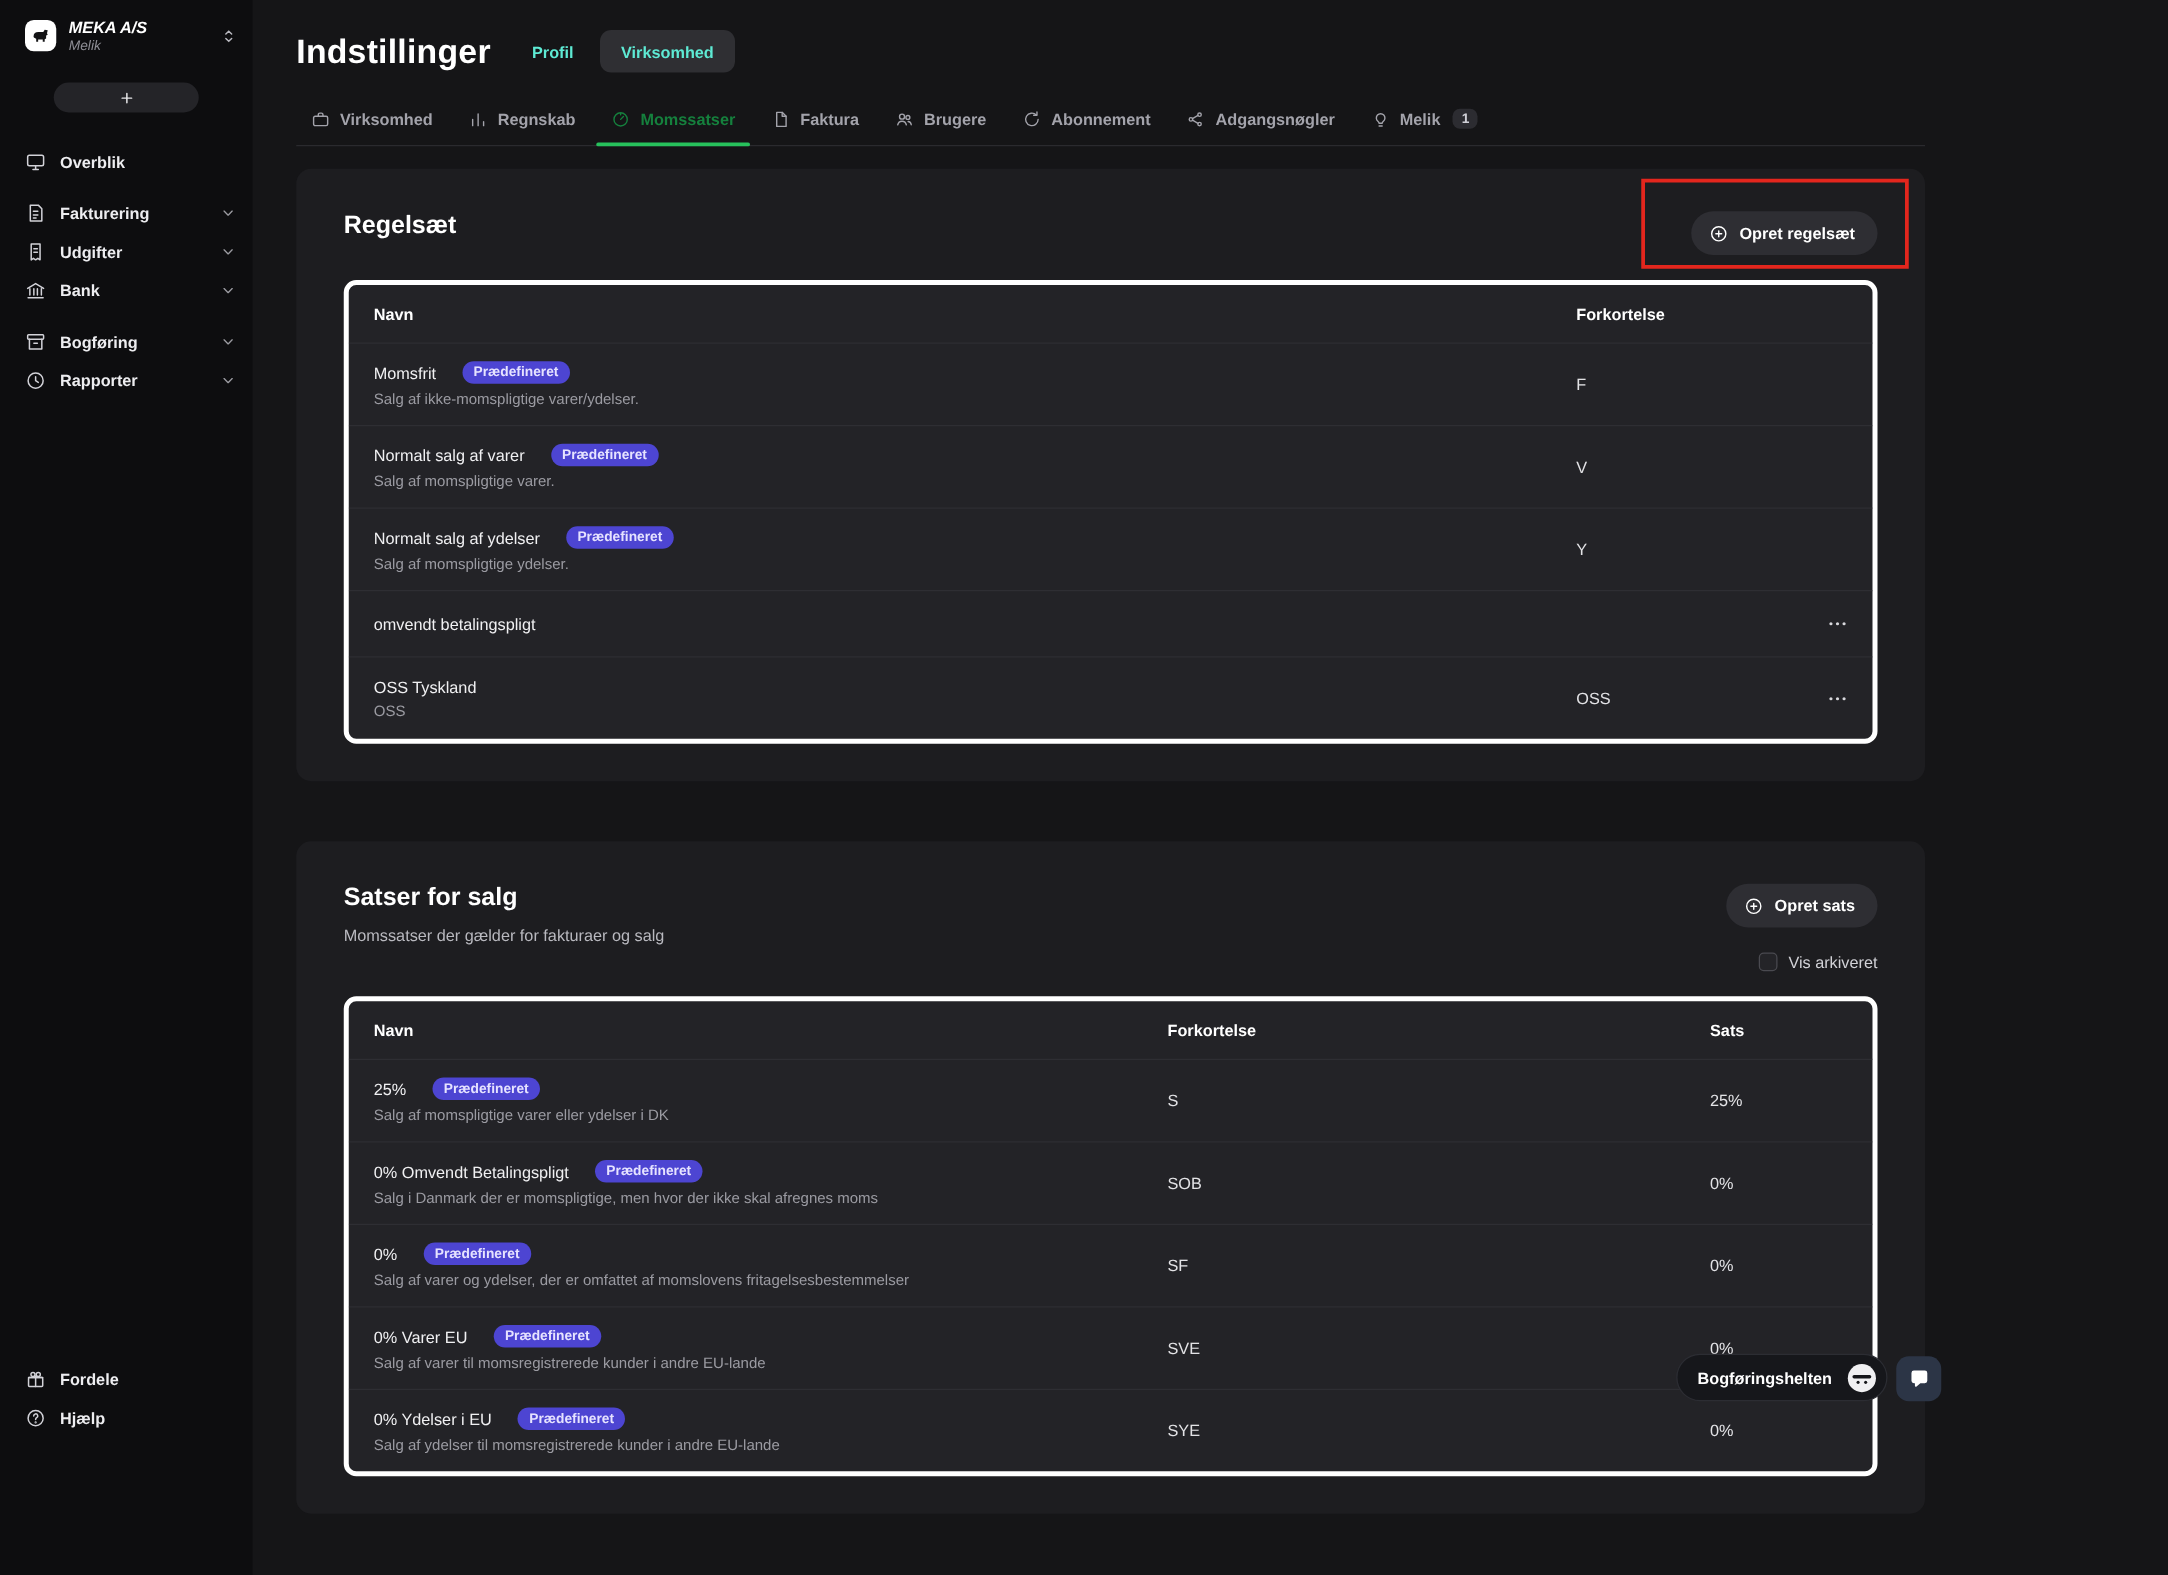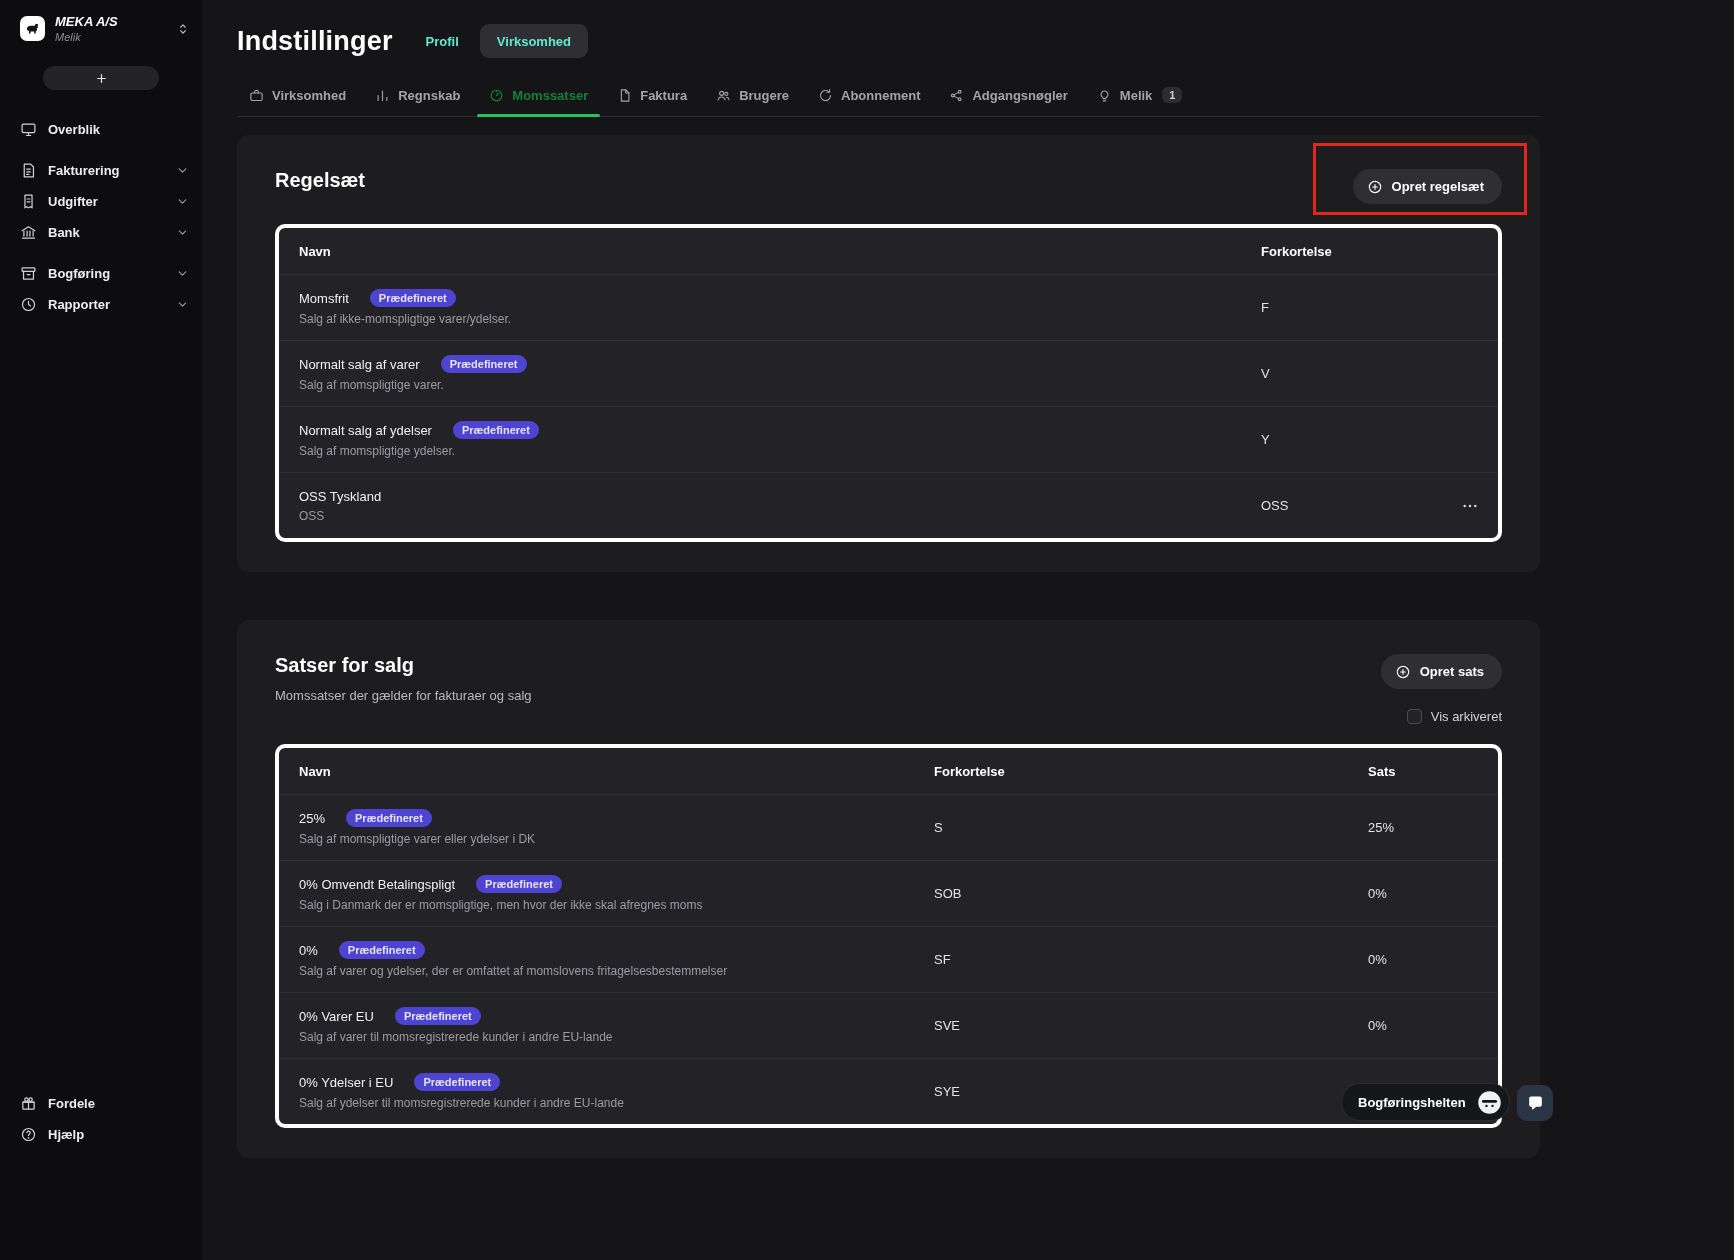--- a/index.html
+++ b/index.html
@@ -355,20 +355,37 @@
           <div class="cell-name">
             <div class="name-line">
                 <span>Normalt salg af ydelser</span>
                 <span class="badge">Prædefineret</span>
               </div>
             <div class="sub">Salg af momspligtige ydelser.</div>
           </div>
           <div class="cell-abbr">Y</div>
           <div class="cell-menu"></div>
         </div>
+        <div class="trow slim">
+          <div class="cell-name">
+            <div class="name-line">
+                <span>omvendt betalingspligt</span>
+              </div>
+          </div>
+          <div class="cell-abbr"></div>
+          <div class="cell-menu">
+            <button class="dots">
+                <svg width="18" height="18" viewBox="0 0 24 24" fill="currentColor">
+                  <circle cx="5" cy="12" r="1.7"></circle>
+                  <circle cx="12" cy="12" r="1.7"></circle>
+                  <circle cx="19" cy="12" r="1.7"></circle>
+                </svg>
+              </button>
+          </div>
+        </div>
         <div class="trow">
           <div class="cell-name">
             <div class="name-line">
                 <span>OSS Tyskland</span>
               </div>
             <div class="sub">OSS</div>
           </div>
           <div class="cell-abbr">OSS</div>
           <div class="cell-menu">
             <button class="dots">

